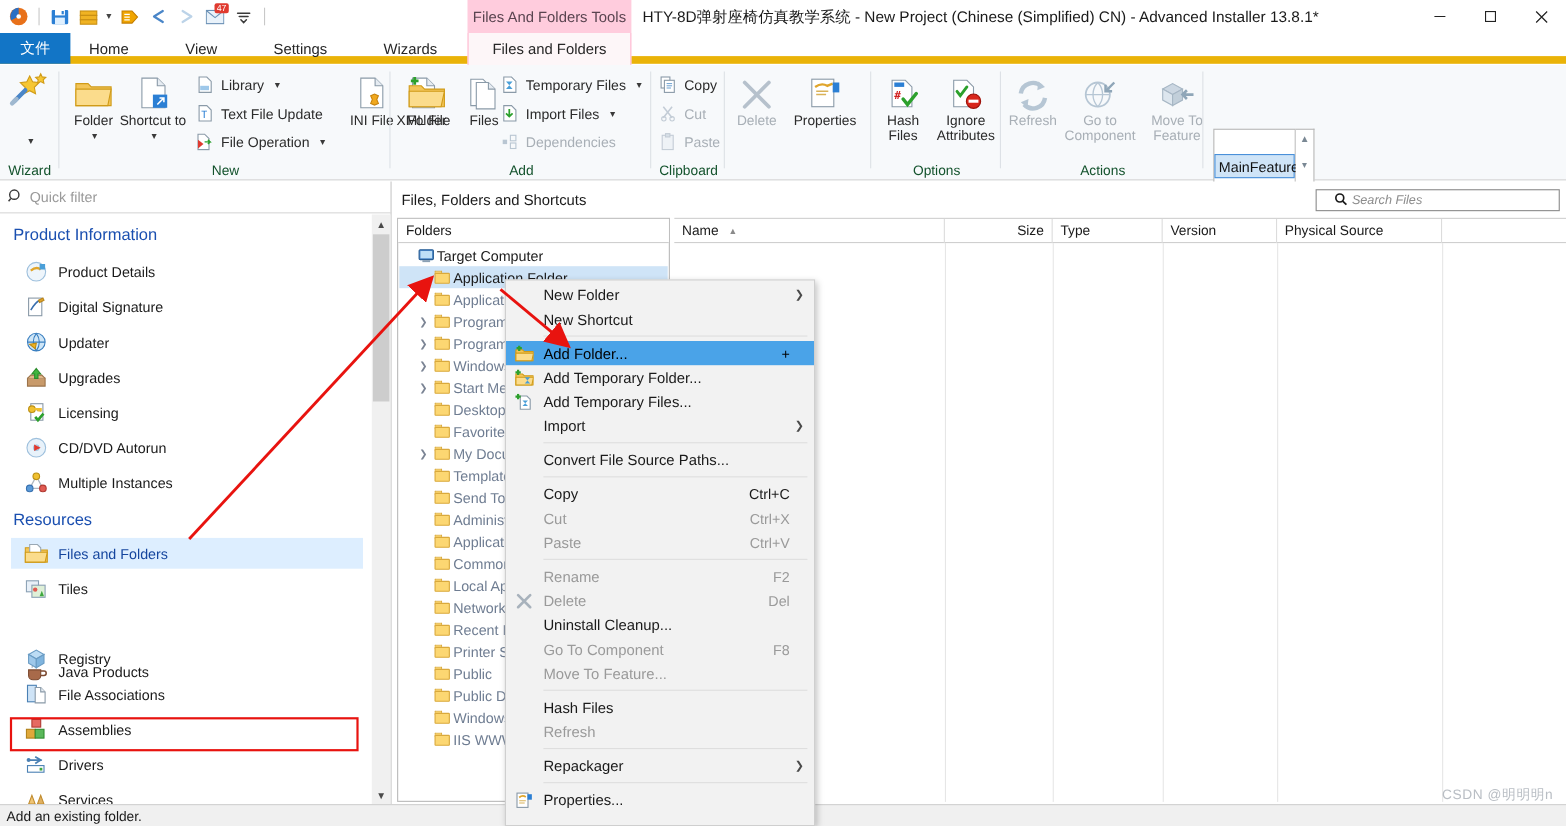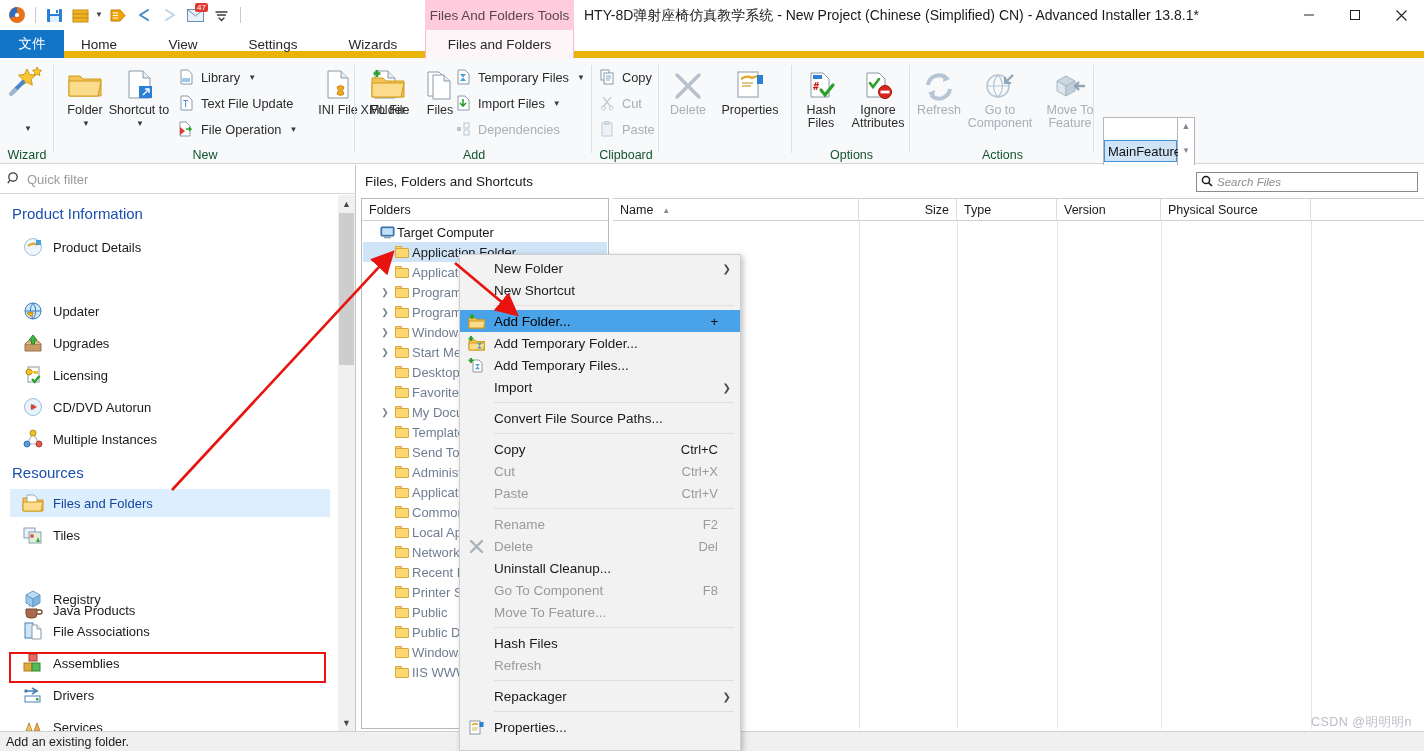--- a/index.html
+++ b/index.html
@@ -149,21 +149,21 @@
 
   
   .content-header {
     position:absolute; left:357px; top:165px; width:868px; height:33px;
     background:#fff; display:flex; align-items:center; padding-left:8px;
     font-size:13.5px; color:#1a1a1a; border-bottom:1px solid #fff;
   }
   .searchfiles {
     position:absolute; right:6px; top:172px; width:222px; height:20px;
     border:1px solid #8a8a8a; background:#fff; display:flex; align-items:center;
-    gap:4px; padding-left:4px; font-size:11.5px; color:#8c8c8c; font-style:italic;
+    gap:4px; padding-left:16px; font-size:11.5px; color:#8c8c8c; font-style:italic;
   }
 
   .folderspane {
     position:absolute; left:361px; top:198px; width:248px; height:531px;
     background:#fff; border:1px solid #b9b9b9;
   }
   .folders-hdr {
     position:absolute; left:0; top:0; width:246px; height:22px;
     border-bottom:1px solid #cfcfcf; background:#fff;
     display:flex; align-items:center; padding-left:7px; font-size:12.5px; color:#1a1a1a;
@@ -637,20 +637,30 @@
     <div class="navitem" style="top:68px;">
       <span class="nico">
         <svg width="20" height="20" viewBox="0 0 20 20">
             <circle cx="10" cy="10" r="8.5" fill="#eef5fb" stroke="#9ec0dd"></circle>
             <path d="M5 9 q5 -4 9 -1" stroke="#e0a52b" stroke-width="2.2" fill="none"></path>
             <rect x="13" y="3" width="5" height="5" fill="#4a9fd8"></rect>
           </svg>
       </span>
       <span>Product Details</span>
     </div>
+    <div class="navitem" style="top:100px;">
+      <span class="nico">
+        <svg width="20" height="20" viewBox="0 0 20 20">
+            <rect x="3" y="2" width="12" height="16" fill="#fff" stroke="#8a9aa8"></rect>
+            <path d="M5 13 q4 -7 8 -9" stroke="#3a6fae" stroke-width="1.4" fill="none"></path>
+            <path d="M12 4 l4 -2 1 2 -4 2 Z" fill="#e0a52b" stroke="#b9841b"></path>
+          </svg>
+      </span>
+      <span>Digital Signature</span>
+    </div>
     <div class="navitem" style="top:132px;">
       <span class="nico">
         <svg width="20" height="20" viewBox="0 0 20 20">
             <circle cx="10" cy="10" r="8" fill="#cfe6f7" stroke="#3a7fc0"></circle>
             <path d="M2 10 h16 M10 2 a13 13 0 0 0 0 16 M10 2 a13 13 0 0 1 0 16" stroke="#3a7fc0" fill="none"></path>
             <path d="M4 12 l6 -1 -1 5 Z" fill="#f0b323" stroke="#c08c10"></path>
           </svg>
       </span>
       <span>Updater</span>
     </div>

